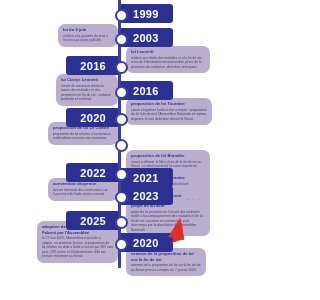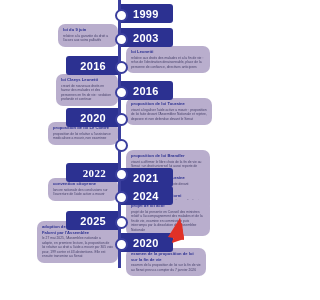--- a/index.html
+++ b/index.html
@@ -127,30 +127,30 @@
     <div class="grp">
       <p class="h">proposition de loi Touraine</p>
       <p class="b">deuxieme presentation du texte devant l'Assemblee Nationale</p>
     </div>
     <div class="grp">
       <p class="h">proposition de loi Falorni</p>
       <p class="b">donnant et garantissant le droit a une fin de vie libre et choisie</p>
     </div>
   </div>
 
-  <div class="year left" style="top:163px;font-family:Liberation Serif, serif;">2022</div>
+  <div class="year left" style="top:163px;">2022</div>
   <div class="node" style="top:168px;"></div>
   <div class="card" style="left:48px;top:178px;width:70px;">
     <div class="grp">
       <p class="h">convention citoyenne</p>
       <p class="b">lancee nationale des conclusions sur l'ouverture de l'aide active a mourir</p>
     </div>
   </div>
 
-  <div class="year right" style="top:186px;">2024</div>
+  <div class="year right" style="top:186px;">2023</div>
   <div class="node" style="top:191px;"></div>
   <div class="card" style="left:126px;top:200px;width:84px;">
     <div class="grp">
       <p class="h">projet de loi actif</p>
       <p class="b">projet de loi presente en Conseil des ministres relatif a l'accompagnement des malades et de la fin de vie, examine en commission puis interrompu par la dissolution de l'Assemblee Nationale</p>
     </div>
   </div>
 
   <div class="year left" style="top:211px;">2025</div>
   <div class="node" style="top:216px;"></div>

